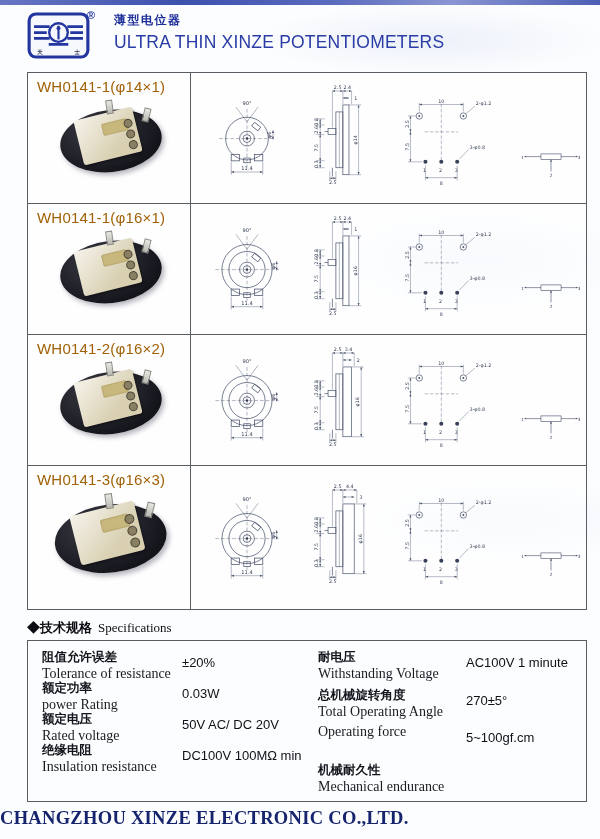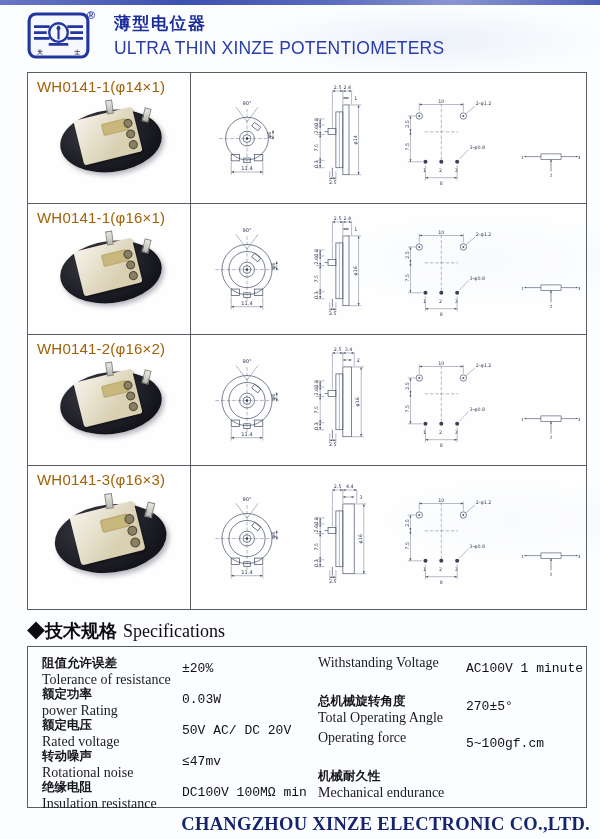--- a/index.html
+++ b/index.html
@@ -9,21 +9,21 @@
       radial-gradient(ellipse 220px 70px at 480px 260px, rgba(120,150,215,.10), transparent 70%),
       radial-gradient(ellipse 200px 60px at 510px 520px, rgba(120,150,215,.09), transparent 70%),
       radial-gradient(ellipse 260px 50px at 430px 40px,  rgba(120,150,215,.12), transparent 70%),
       #fcfdfe;}
   .top-strip{height:5px;background:linear-gradient(90deg,#6877c3,#3c50ae 30%,#5a6abd 55%,#8a96d2 75%,#4d5fb5)}
   .header{display:flex;align-items:flex-start;padding:7px 0 0 27px;height:56px}
   .logo-wrap{position:relative;width:68px;height:50px}
   .logo-svg{width:63px;height:47px}
   .reg{position:absolute;top:-3px;right:0;color:#2336a0;font-size:11px;font-weight:bold}
   .titles{margin-left:19px}
-  .t-zh{font-size:17px;font-weight:bold;color:#1c2e9a;letter-spacing:1.5px;font-family:"Liberation Serif",serif}
+  .t-zh{font-size:12px;font-weight:bold;color:#1c2e9a;letter-spacing:1.5px;font-family:"Liberation Serif",serif}
   .t-en{font-size:17.5px;color:#2a3ca6;margin-top:3px;letter-spacing:.2px;font-weight:500}
 
   .ptable{margin:4px 13px 0 27px;border:1.5px solid #585d63;background:rgba(255,255,255,.55)}
   .prow{display:flex;height:130px}
   .prow + .prow{border-top:1.4px solid #585d63}
   .prow:last-child{height:143px}
   .cell-left{width:163px;border-right:1.4px solid #585d63;padding:5px 0 0 9px;box-sizing:border-box}
   .model{font-size:15px;color:#a16207;letter-spacing:.2px}
   .drawings{flex:1;display:flex;align-items:center;justify-content:space-evenly;padding:0 2px}
 
@@ -44,36 +44,36 @@
     background:linear-gradient(140deg,#f5f2ea,#d9d0b2 70%);transform:rotate(-14deg);
     box-shadow:1px 2px 2px rgba(0,0,0,.35)}
   .slot{position:absolute;right:8px;top:10px;width:26px;height:12px;background:#c9b87e;border-radius:2px;box-shadow:inset 0 0 2px #9a8a55}
   .pads{position:absolute;right:3px;bottom:4px;display:flex;flex-direction:column;gap:2px}
   .pads i{width:7px;height:7px;border-radius:50%;background:#8a7f62;border:1.5px solid #4a4538;display:block}
   .tab{position:absolute;width:5px;height:12px;background:linear-gradient(#e8e8e2,#b9b9b2);border:.5px solid #8b8b85}
   .t1{left:58px;top:4px;transform:rotate(-8deg)}
   .t2{left:95px;top:12px;transform:rotate(14deg)}
   .prow:last-child .photo{transform:scale(1.1) translateY(4px)}
 
-  .spec-head{margin:9px 0 3px 27px;font-size:18px;color:#0c0c12}
+  .spec-head{margin:9px 0 3px 27px;font-size:13px;color:#0c0c12}
   .spec-head .zh{font-weight:bold;font-family:"Liberation Serif",serif}
   .spec-head .en{font-family:"Liberation Serif",serif;margin-left:6px}
   .spec-box{margin:0 13px 0 27px;border:1.4px solid #585d63;display:flex;padding:8px 0 2px 14px;height:162px;box-sizing:border-box}
   .spec-col{width:50%;display:flex;flex-direction:column}
   .spec-col.right{padding-left:8px}
   .spec-row{display:flex;height:31px}
   .spec-col.right .spec-row{height:38px}
   .spec-label{width:140px}
   .spec-col.right .spec-label{width:148px}
   .spec-label .zh{font-size:12.5px;font-weight:bold;color:#14141c;font-family:"Liberation Serif",serif}
   .spec-label .en{font-size:14px;color:#1a1a22;font-family:"Liberation Serif",serif}
-  .spec-value{font-family:Liberation Mono, monospace;font-size:13px;color:#101018;padding-top:6px}
+  .spec-value{font-family:Liberation Sans, sans-serif;font-size:13px;color:#101018;padding-top:6px}
   .spec-value .v2{margin-top:1px}
 
-  .footer{margin-top:6px;text-align:right;padding-right:10px;font-family:"Liberation Serif",serif;
+  .footer{margin-top:6px;text-align:left;padding-right:26px;font-family:"Liberation Serif",serif;
     font-weight:bold;font-size:18.5px;color:#16246e;letter-spacing:.3px}
 </style>
 </head>
 <body>
 
 <div class="top-strip"></div>
 
 <div class="header">
   <div class="logo-wrap">
     <svg class="logo-svg" viewBox="0 0 64 48">
@@ -766,45 +766,36 @@
     <div class="spec-label">
       <div class="zh">额定电压</div>
       <div class="en">Rated voltage</div>
     </div>
     <div class="spec-value">
       <div class="v1">50V AC/ DC 20V</div>
       <div class="v2"></div>
     </div>
   </div>
 
-  <div class="spec-row">
-    <div class="spec-label">
-      <div class="zh">转动噪声</div>
-      <div class="en">Rotational noise</div>
-    </div>
-    <div class="spec-value">
-      <div class="v1">≤47mv</div>
-      <div class="v2"></div>
-    </div>
-  </div>
 
   <div class="spec-row">
     <div class="spec-label">
       <div class="zh">绝缘电阻</div>
       <div class="en">Insulation resistance</div>
     </div>
     <div class="spec-value">
       <div class="v1">DC100V 100MΩ min</div>
       <div class="v2"></div>
     </div>
   </div>
 </div>
   <div class="spec-col right" id="specR">
   <div class="spec-row">
     <div class="spec-label">
+      <div class="zh">耐电压</div>
       <div class="en">Withstanding Voltage</div>
     </div>
     <div class="spec-value">
       <div class="v1">AC100V 1 minute</div>
       <div class="v2"></div>
     </div>
   </div>
 
   <div class="spec-row">
     <div class="spec-label">

